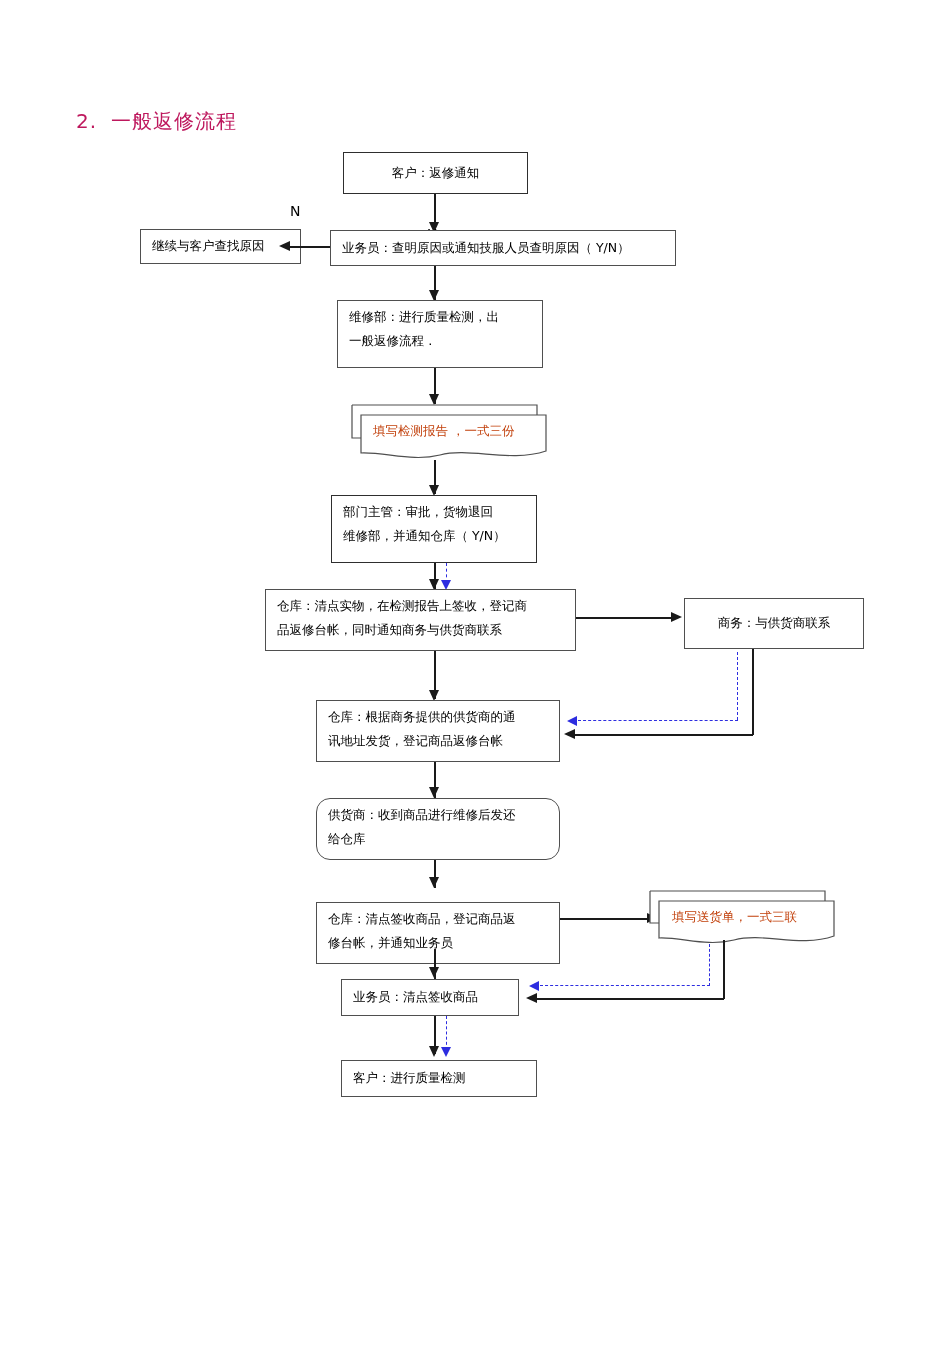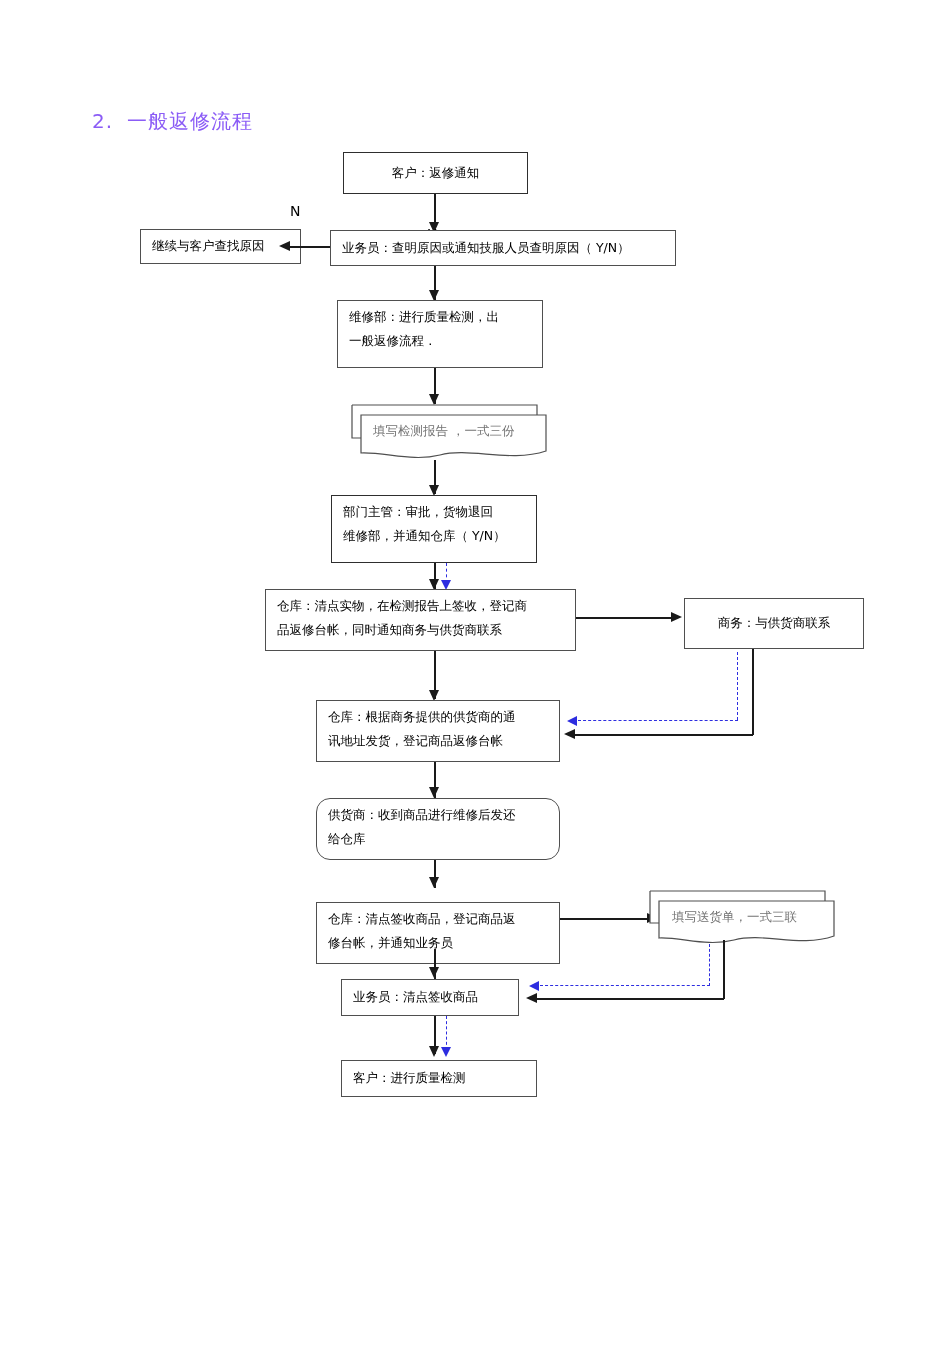--- a/index.html
+++ b/index.html
@@ -14,26 +14,26 @@
   }
   #page {
     position: relative;
     width: 950px;
     height: 1345px;
     background: #ffffff;
     overflow: hidden;
   }
   #heading {
     position: absolute;
-    left: 92px;
+    left: 76px;
     top: 108px;
     font-size: 20px;
     letter-spacing: 1px;
     white-space: nowrap;
-    color: #8b5cf6;
+    color: #be185d;
   }
   #heading .num { margin-right: 14px; }
 
   
   .node {
     position: absolute;
     box-sizing: border-box;
     border: 1px solid #4f4f4f;
     background: #ffffff;
     color: #000000;
@@ -57,21 +57,21 @@
     white-space: nowrap;
   }
 
   
   .docshape { position: absolute; }
   .docshape svg { display: block; overflow: visible; }
   .docshape .doclabel {
     position: absolute;
     font-size: 12.5px;
     white-space: nowrap;
-    color: #737373;
+    color: #c2410c;
   }
 
   
   .ln {
     position: absolute;
     background: #1a1a1a;
   }
   .ln.v { width: 1.6px; }
   .ln.h { height: 1.6px; }
 

